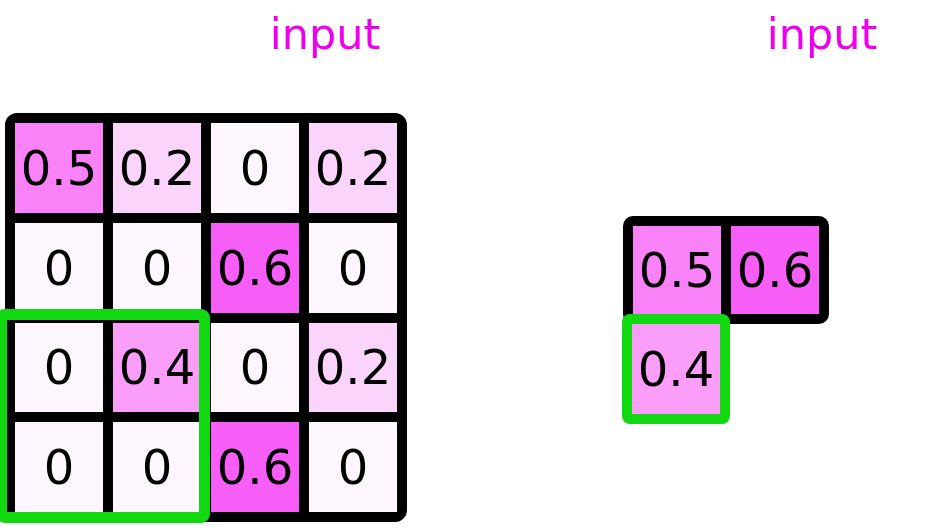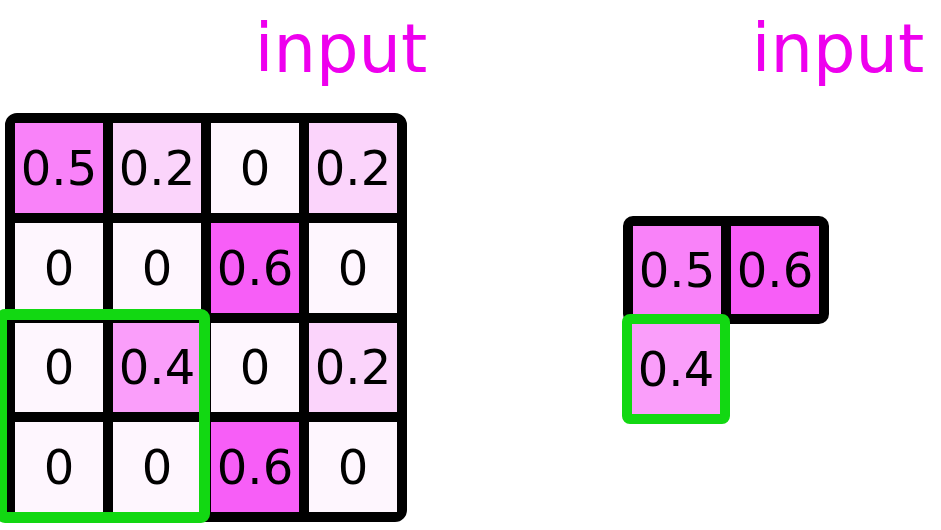--- a/index.html
+++ b/index.html
@@ -15,25 +15,24 @@
   .stage{
     position:relative;
     width:941px;height:530px;
     background:var(--page-background);
     overflow:hidden;
   }
   .title{
     position:absolute;
     top:8px;
     transform:translateX(-50%);
-    font-size:67px;
+    font-size:43px;
     line-height:1.25;
     color:var(--title);
     white-space:nowrap;
-    margin-left:16px;
   }
   .title-input{left:325px;}
   .title-output{left:822px;}
 
   
   .input-grid{
     position:absolute;
     left:5px;top:113px;
     width:402px;height:409px;
     background:var(--grid-line);

